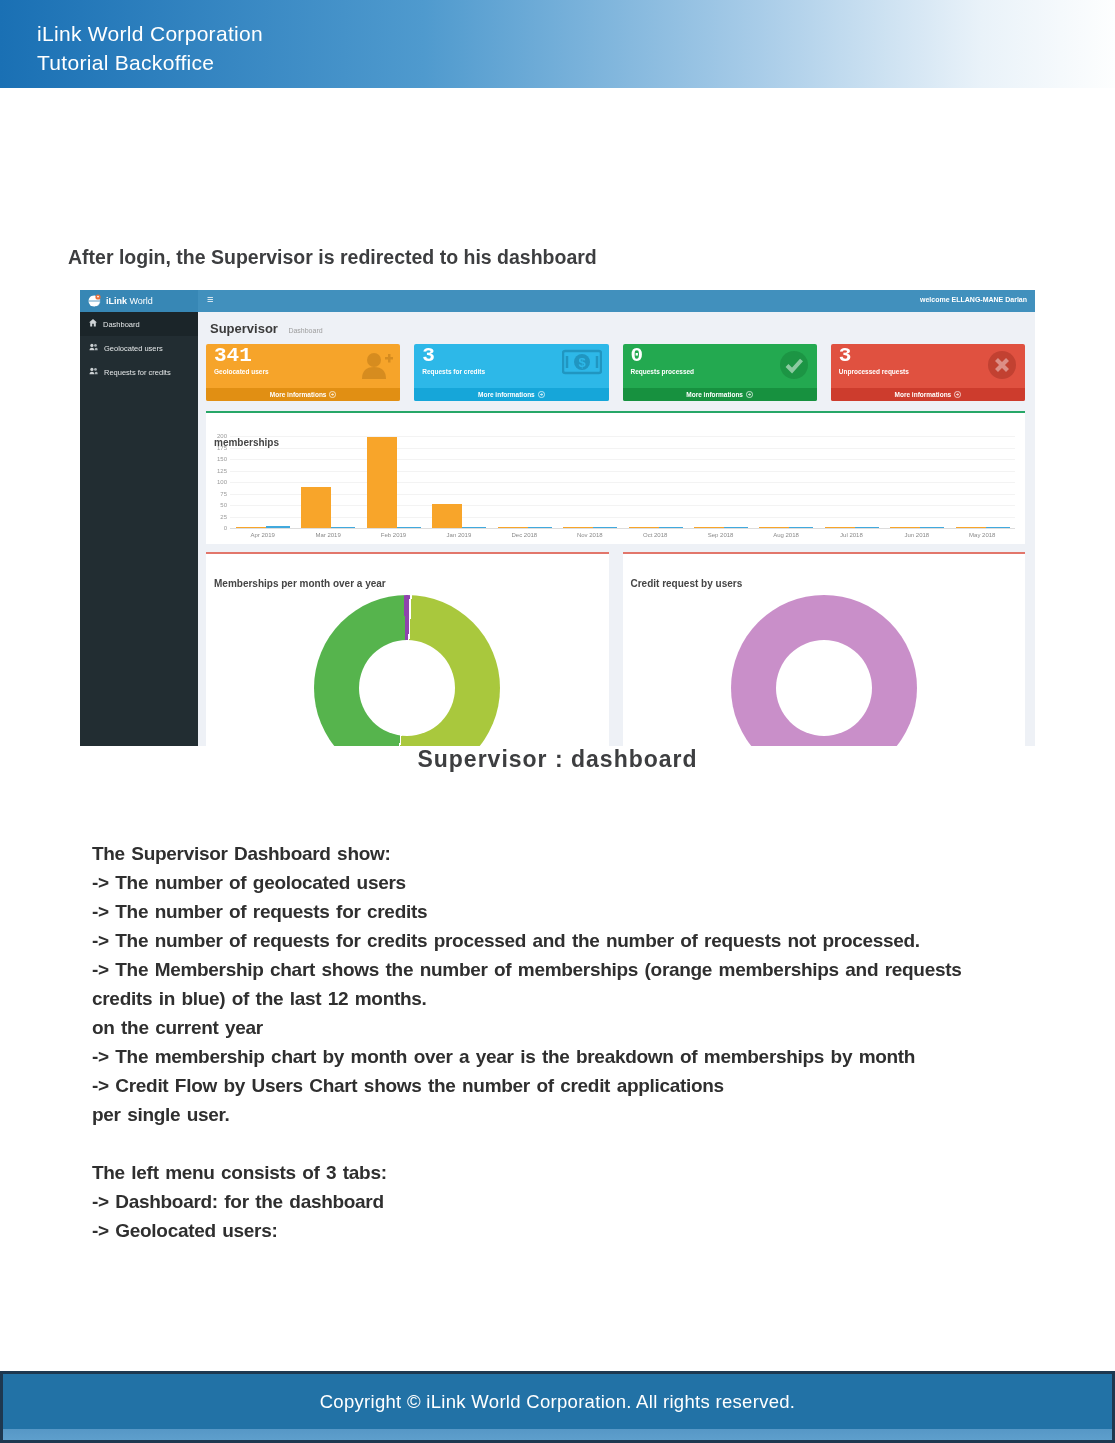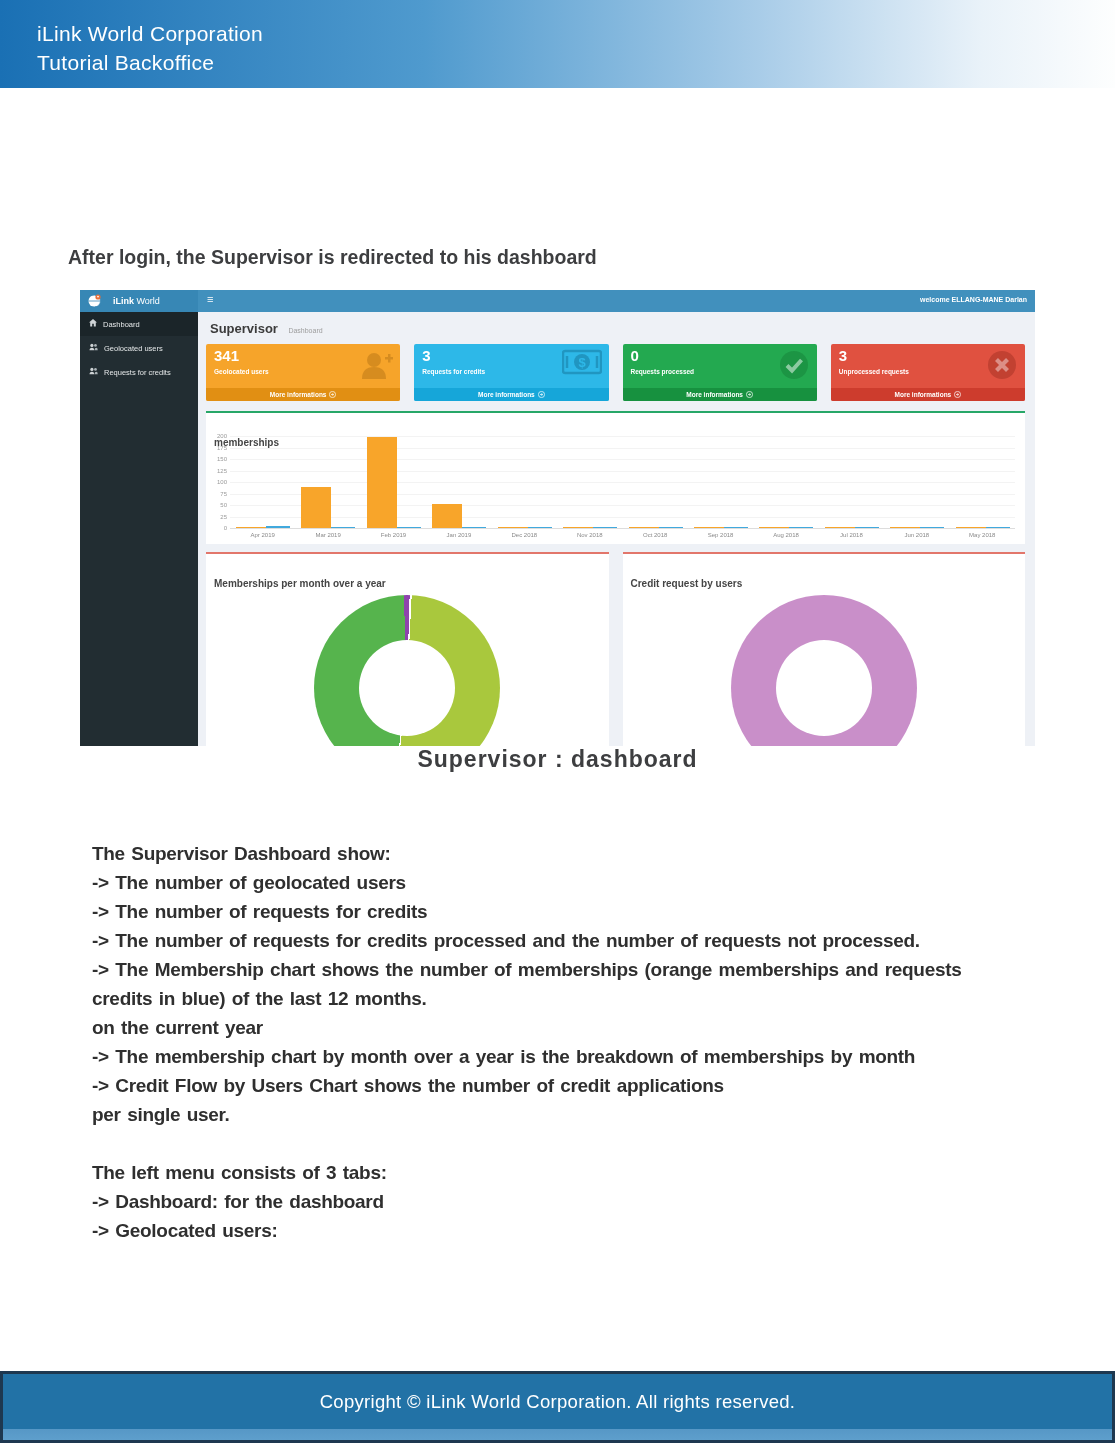--- a/index.html
+++ b/index.html
@@ -13,39 +13,39 @@
   .doc-header .l1 { top:22px; } .doc-header .l2 { top:51px; }
 
   .doc-title { position:absolute; left:0; top:170px; width:1115px; text-align:center;
     font-size:31px; font-weight:700; color:#59595b; letter-spacing:.5px; }
   .doc-subtitle { position:absolute; left:68px; top:246px; font-size:19.5px; font-weight:700; color:#3d3e40;text-align:center; }
 
   
   .shot { position:absolute; left:80px; top:290px; width:955px; height:456px; overflow:hidden; background:#eef1f6; }
   .nav { position:absolute; left:0; top:0; width:955px; height:22px; background:#4190bd; }
   .brand { position:absolute; left:0; top:0; width:118px; height:22px; background:#3787b5;
-    color:#fff; display:flex; align-items:center; gap:11px; padding-left:8px; }
+    color:#fff; display:flex; align-items:center; gap:4px; padding-left:8px; }
   .brand-text { font-size:9px; } .brand-text b{ font-weight:700; }
   .navmain { position:absolute; left:118px; top:0; right:0; height:22px; }
   .burger { position:absolute; left:9px; top:3px; color:#fff; font-size:11px; cursor:pointer; }
   .welcome { position:absolute; right:8px; top:6px; color:#fff; font-size:7px; font-weight:700; }
 
   .side { position:absolute; left:0; top:22px; width:118px; height:434px; background:#222d32; }
   .side-item { display:flex; align-items:center; gap:6px; padding:7px 9px; color:#e4e7e8; font-size:7.5px; cursor:pointer; }
   .side-item.active { background:#1b2529; }
   .side-item svg { flex:0 0 auto; }
 
   .main { position:absolute; left:118px; top:22px; right:0; bottom:0; background:#eef1f6; }
   .ph { padding:7px 12px 5px 12px; }
   .ph-t { font-size:13px; font-weight:700; color:#3b3b3b; }
   .ph-s { font-size:7px; color:#9d9d9d; margin-left:6px; }
 
   .cards { display:flex; gap:14px; margin:2px 10px 0 8px; }
   .card { flex:1 1 0; height:57px; position:relative; border-radius:2px; overflow:hidden; }
-  .card-num { font-size:15px; font-weight:700; color:#fff; padding:4px 0 0 8px; line-height:16px; }
+  .card-num { font-size:21px; font-weight:700; color:#fff; padding:4px 0 0 8px; line-height:16px;font-family:Liberation Mono, monospace; }
   .card-lab { font-size:6.5px; font-weight:700; color:#fff; padding:4px 0 0 8px; }
   .card-ico { position:absolute; right:7px; top:5px; opacity:.9; }
   .card-foot { position:absolute; left:0; right:0; bottom:0; height:13px; display:flex; align-items:center;
     justify-content:center; gap:3px; color:#fff; font-size:6.5px; font-weight:700; cursor:pointer; }
 
   .panel { background:#fff; }
   .bar-panel { margin:10px 10px 0 8px; border-top:2px solid #27a768; height:133px; position:relative; }
   .panel-title { font-size:10px; font-weight:700; color:#454545; padding:5px 8px 0 8px;margin-top:19px; }
   .chart { position:absolute; left:24px; right:10px; top:23px; height:92px; }
   .grid { position:absolute; left:0; right:0; height:1px; background:#f3f3f3; }

